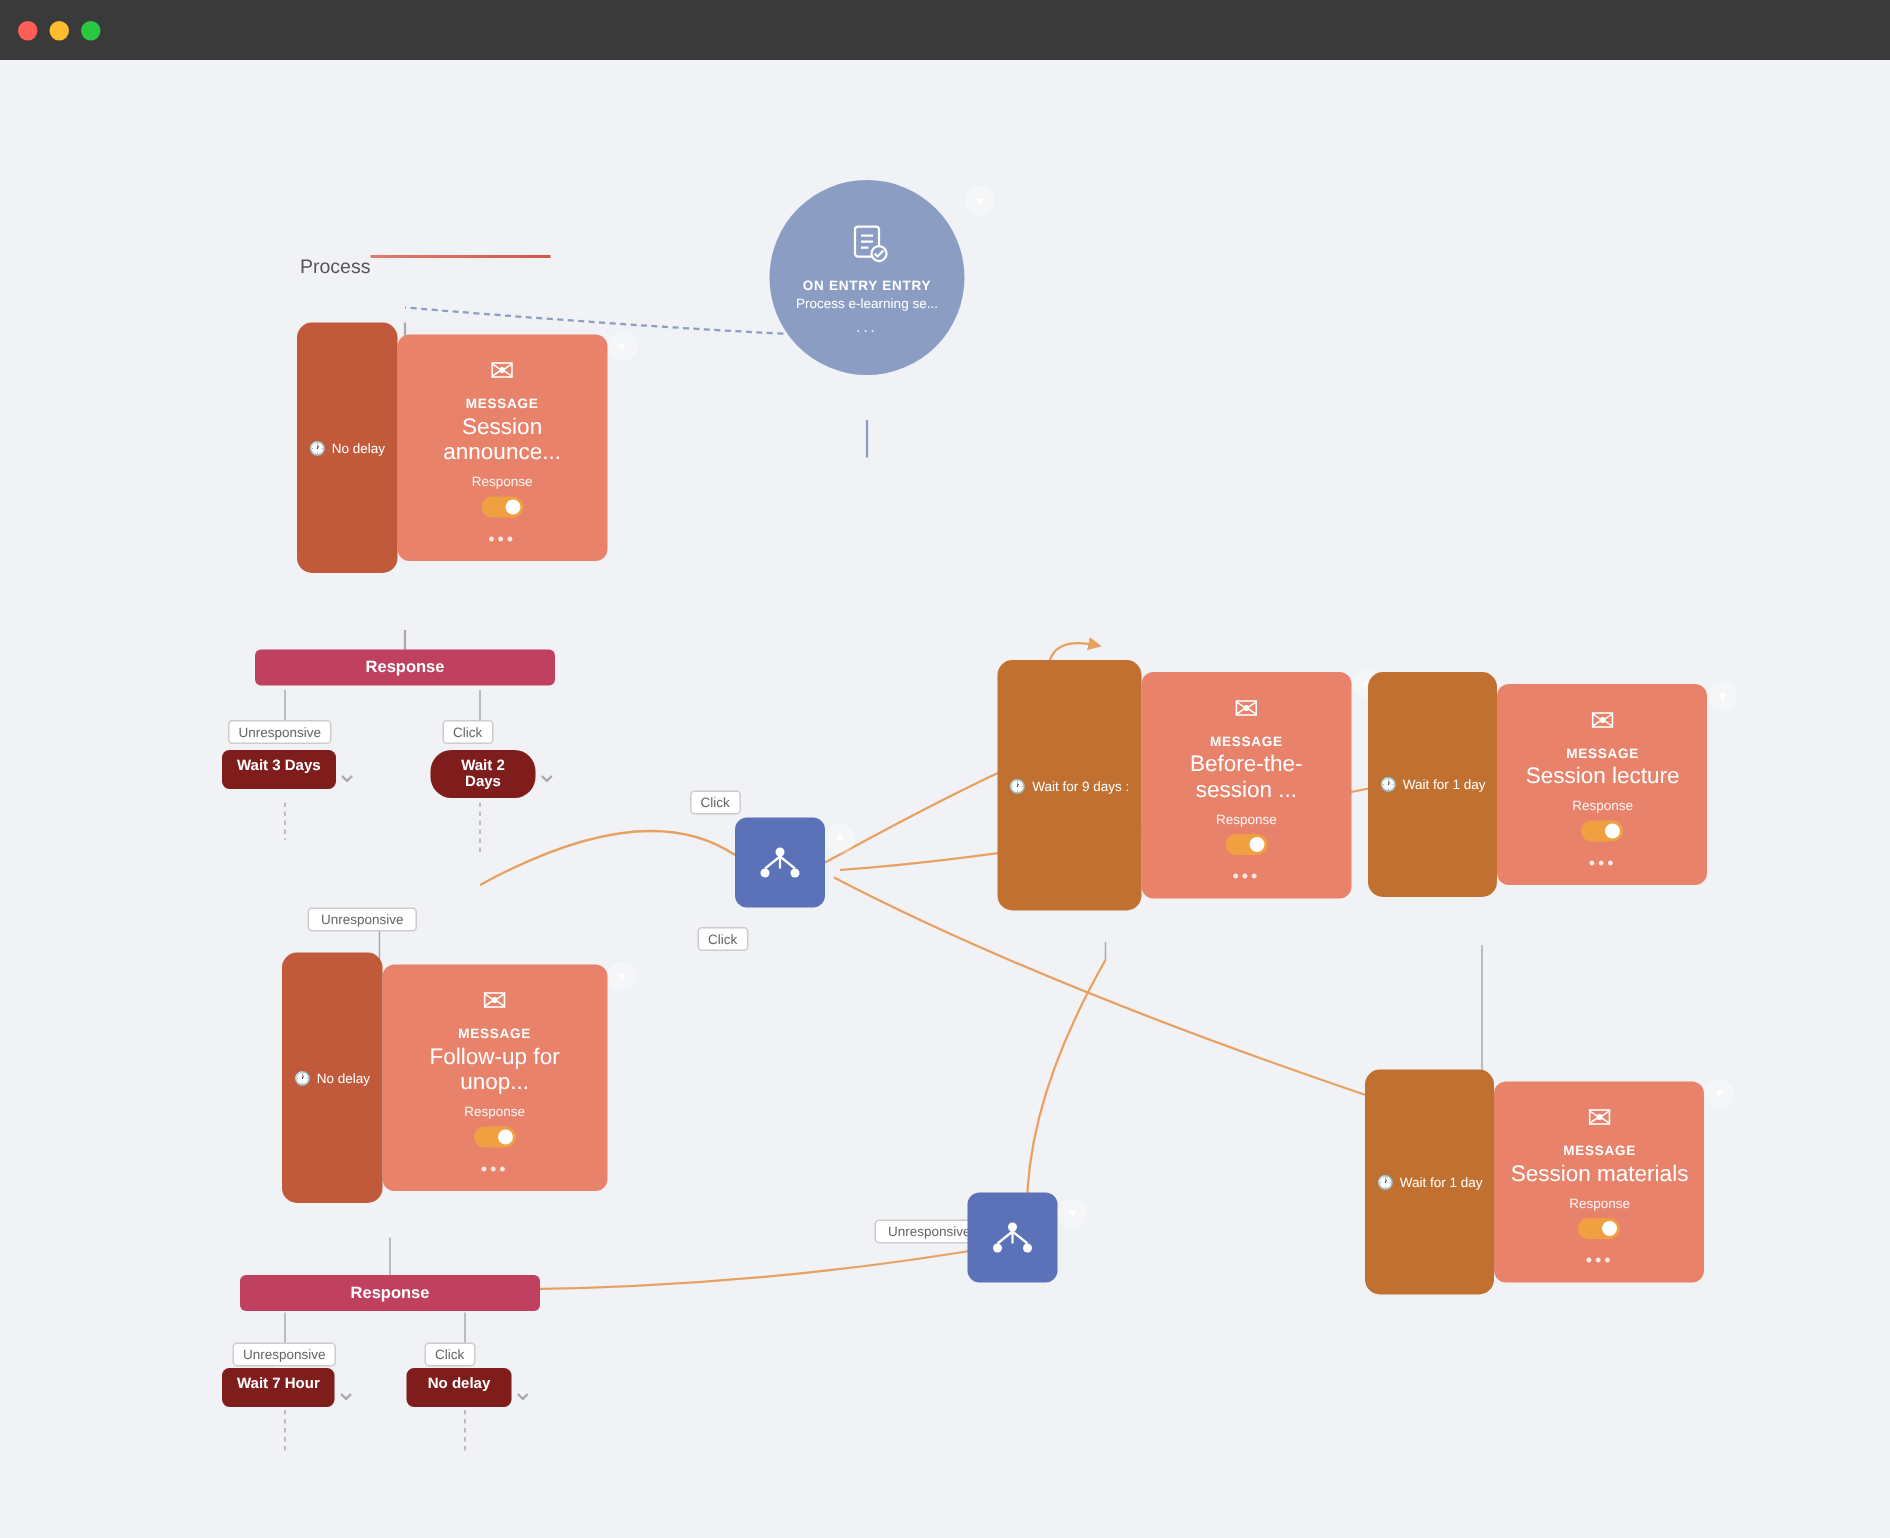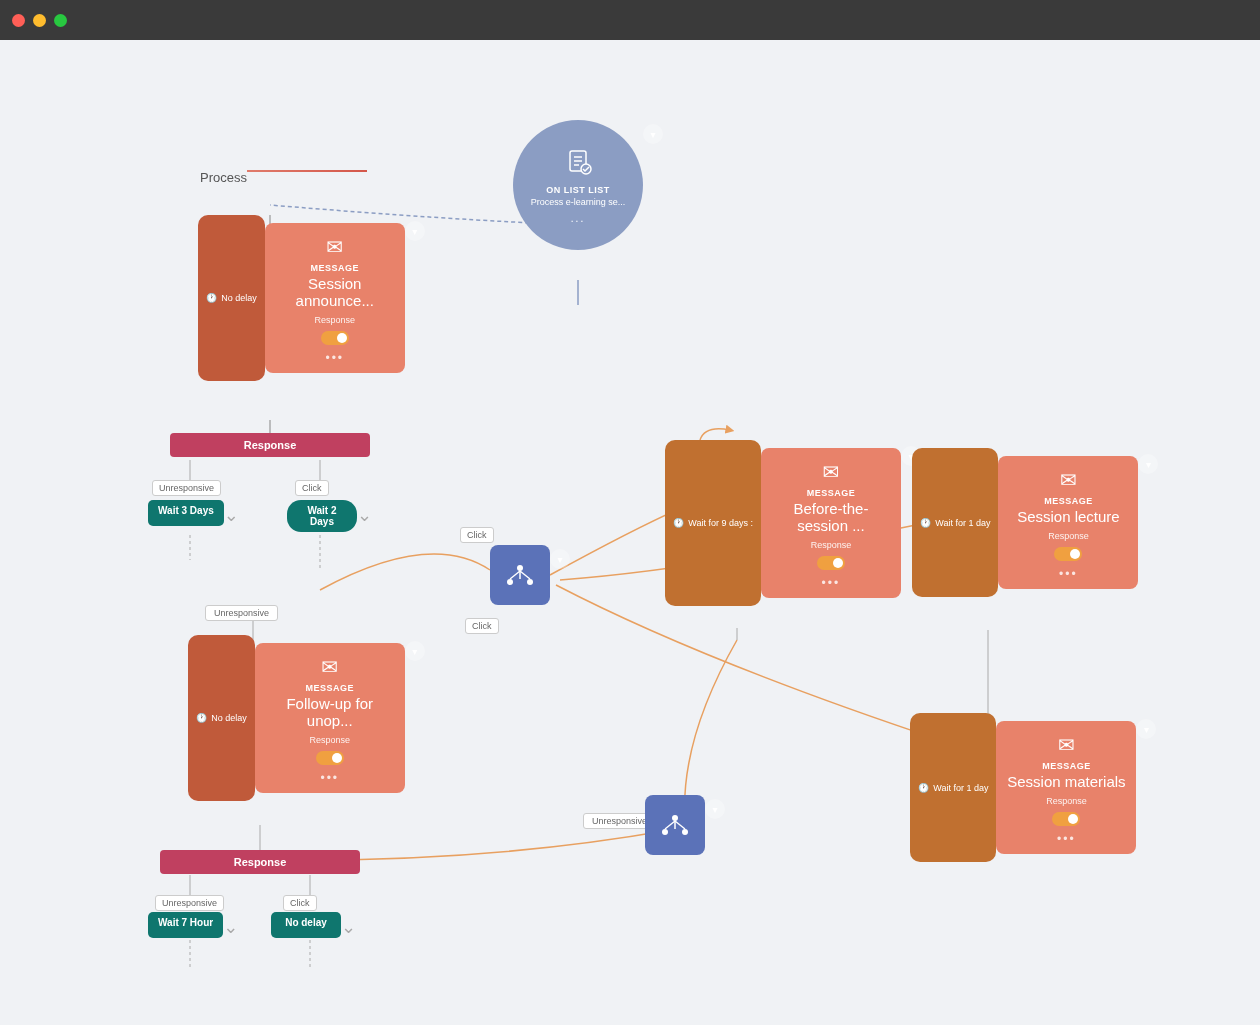--- a/index.html
+++ b/index.html
@@ -160,21 +160,21 @@
     .branch-label {
       font-size: 9px;
       color: #666;
       border: 1px solid #ccc;
       background: white;
       border-radius: 3px;
       padding: 2px 6px;
     }
     
     .wait-box {
-      background: #0f766e;
+      background: #7f1d1d;
       color: white;
       font-size: 10px;
       font-weight: 600;
       border-radius: 5px;
       padding: 5px 10px;
       text-align: center;
       min-width: 70px;
     }
     
     .splitter-node {
@@ -280,21 +280,21 @@
     <div class="entry-node">
 
       <svg width="32" height="32" viewBox="0 0 32 32" fill="none">
         <rect x="8" y="4" width="16" height="20" rx="2" stroke="white" stroke-width="1.5" fill="none"></rect>
         <line x1="12" y1="10" x2="20" y2="10" stroke="white" stroke-width="1.5"></line>
         <line x1="12" y1="14" x2="20" y2="14" stroke="white" stroke-width="1.5"></line>
         <line x1="12" y1="18" x2="17" y2="18" stroke="white" stroke-width="1.5"></line>
         <circle cx="24" cy="22" r="5" fill="#8b9dc3" stroke="white" stroke-width="1.5"></circle>
         <path d="M21 22 L23 24 L27 20" stroke="white" stroke-width="1.5" fill="none"></path>
       </svg>
-      <div class="entry-label">ON LIST LIST</div>
+      <div class="entry-label">ON ENTRY ENTRY</div>
       <div class="entry-name">Process e-learning se...</div>
       <div class="dots">...</div>
     </div>
     <div class="entry-chevron">▾</div>
   </div>
 
   <div class="node" style="left: 200px; top: 130px;">
     <div class="process-label">Process</div>
     <div class="process-line"></div>
   </div>

